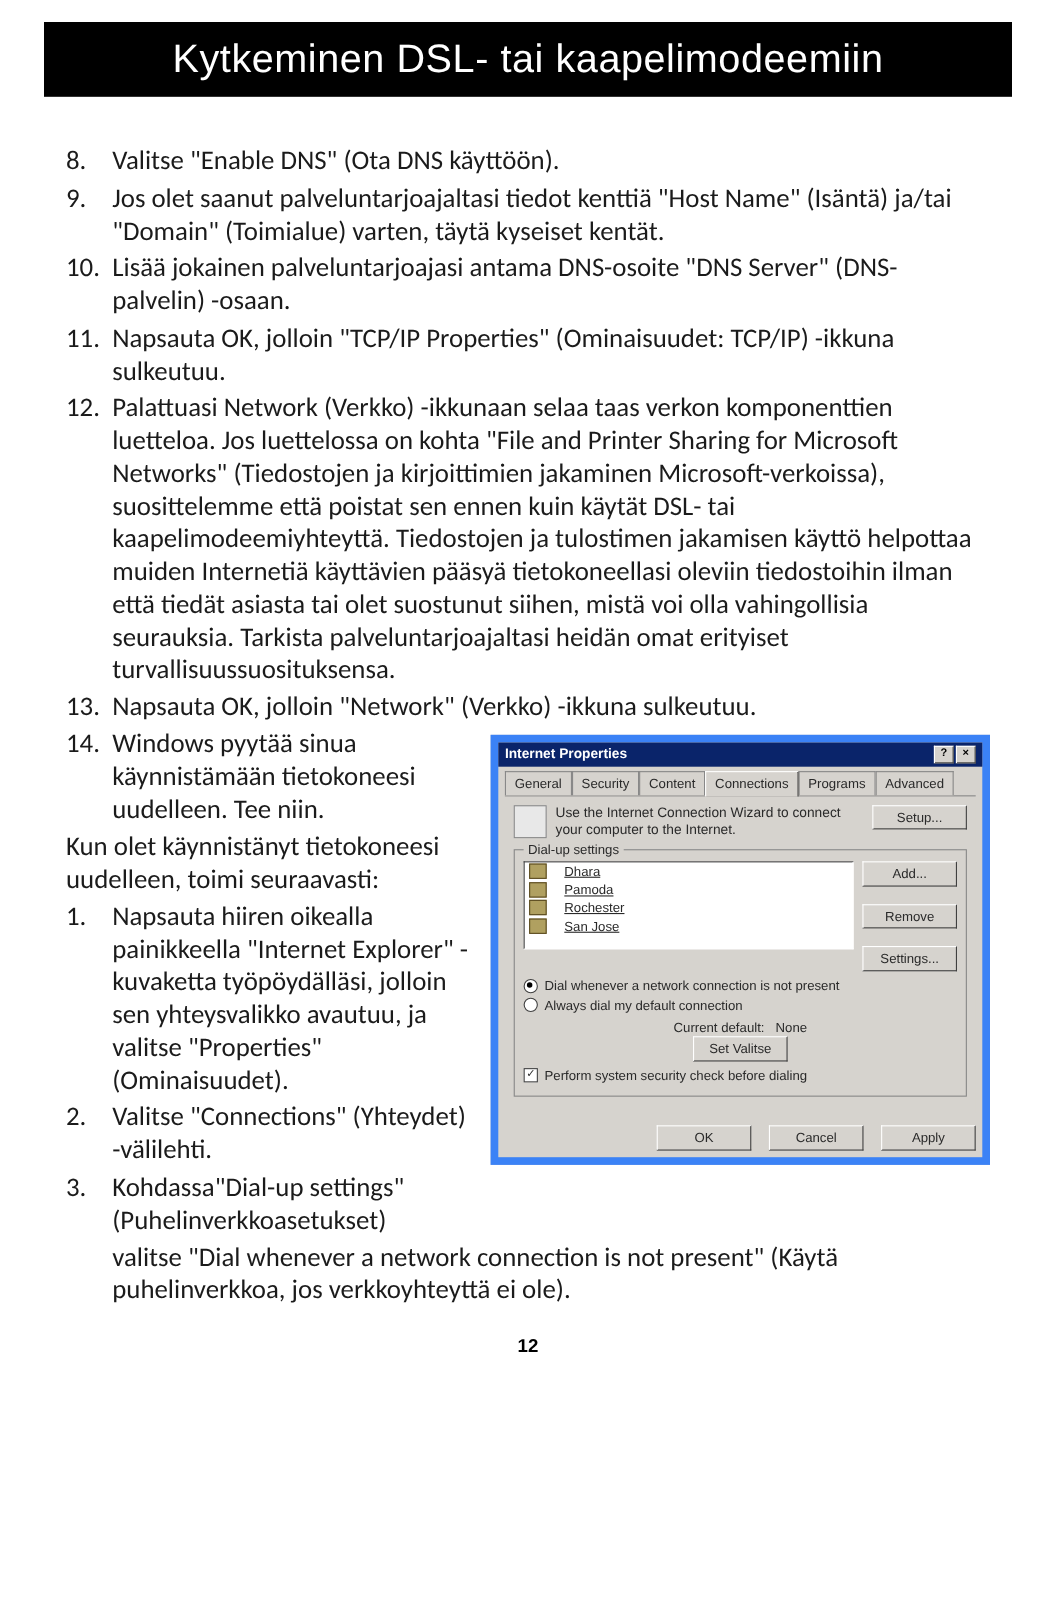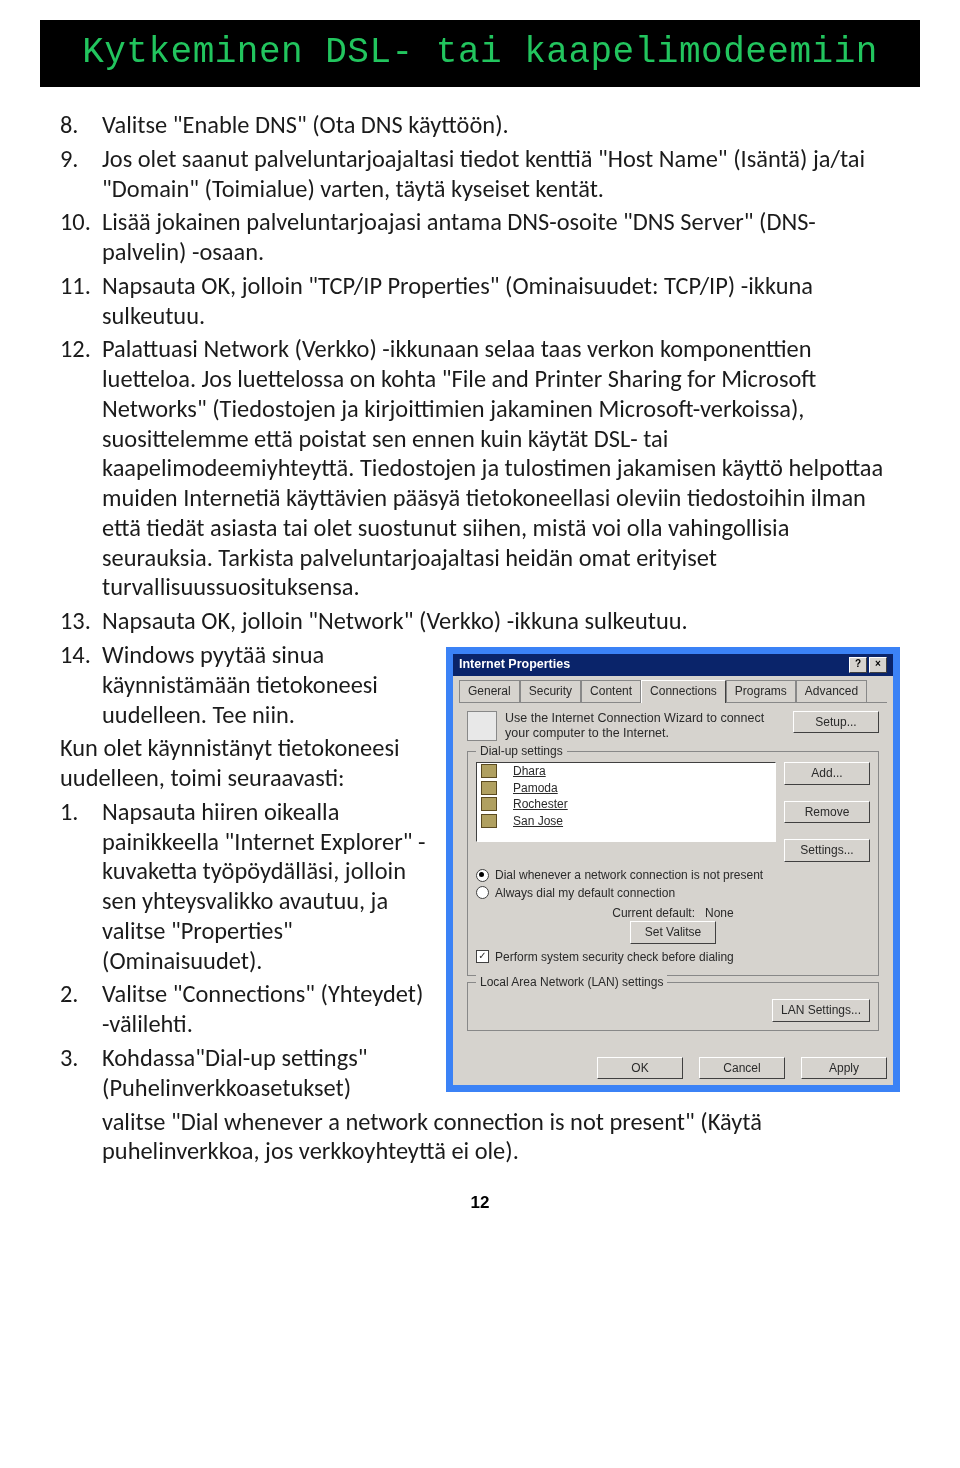--- a/index.html
+++ b/index.html
@@ -8,28 +8,28 @@
     background: #fff;
     font-family: 'Helvetica Neue', Helvetica, Arial, sans-serif;
     width: 960px;
     color: #000;
   }
   .page {
     padding: 20px 60px 30px 60px;
   }
   .title-bar {
     background: #000;
-    color: #22c55e;
+    color: #ffffff;
     text-align: center;
     font-size: 36px;
     padding: 12px 0 14px 0;
-    font-family: Liberation Mono, monospace;
+    font-family: Liberation Sans, sans-serif;
     font-stretch: condensed;
     letter-spacing: 0.5px;
-    margin: 0 -20px 24px -20px;
+    margin: 0 -20px 44px -20px;
   }
   .body-text {
     font-family: Optima, 'Segoe UI', Candara, Calibri, sans-serif;
     font-size: 24.4px;
     line-height: 1.22;
     color: #1b1b1b;
   }
   .num-item {
     display: flex;
     margin-bottom: 4px;
@@ -354,26 +354,20 @@
                 <span>None</span>
               </span>
               <span class="win-button">Set Valitse</span>
             </div>
             <div class="check-row">
               <span class="chk checked"></span>
               <span>Perform system security check before dialing</span>
             </div>
           </div>
 
-          <div class="groupbox">
-            <div class="groupbox-label">Local Area Network (LAN) settings</div>
-            <div class="lan-row">
-              <div class="win-button">LAN Settings...</div>
-            </div>
-          </div>
         </div>
         <div class="bottom-buttons">
           <div class="win-button">OK</div>
           <div class="win-button">Cancel</div>
           <div class="win-button">Apply</div>
         </div>
       </div>
     </div>
 
     <div class="indent-block">valitse "Dial whenever a network connection is not present" (Käytä puhelinverkkoa, jos verkkoyhteyttä ei ole).</div>

